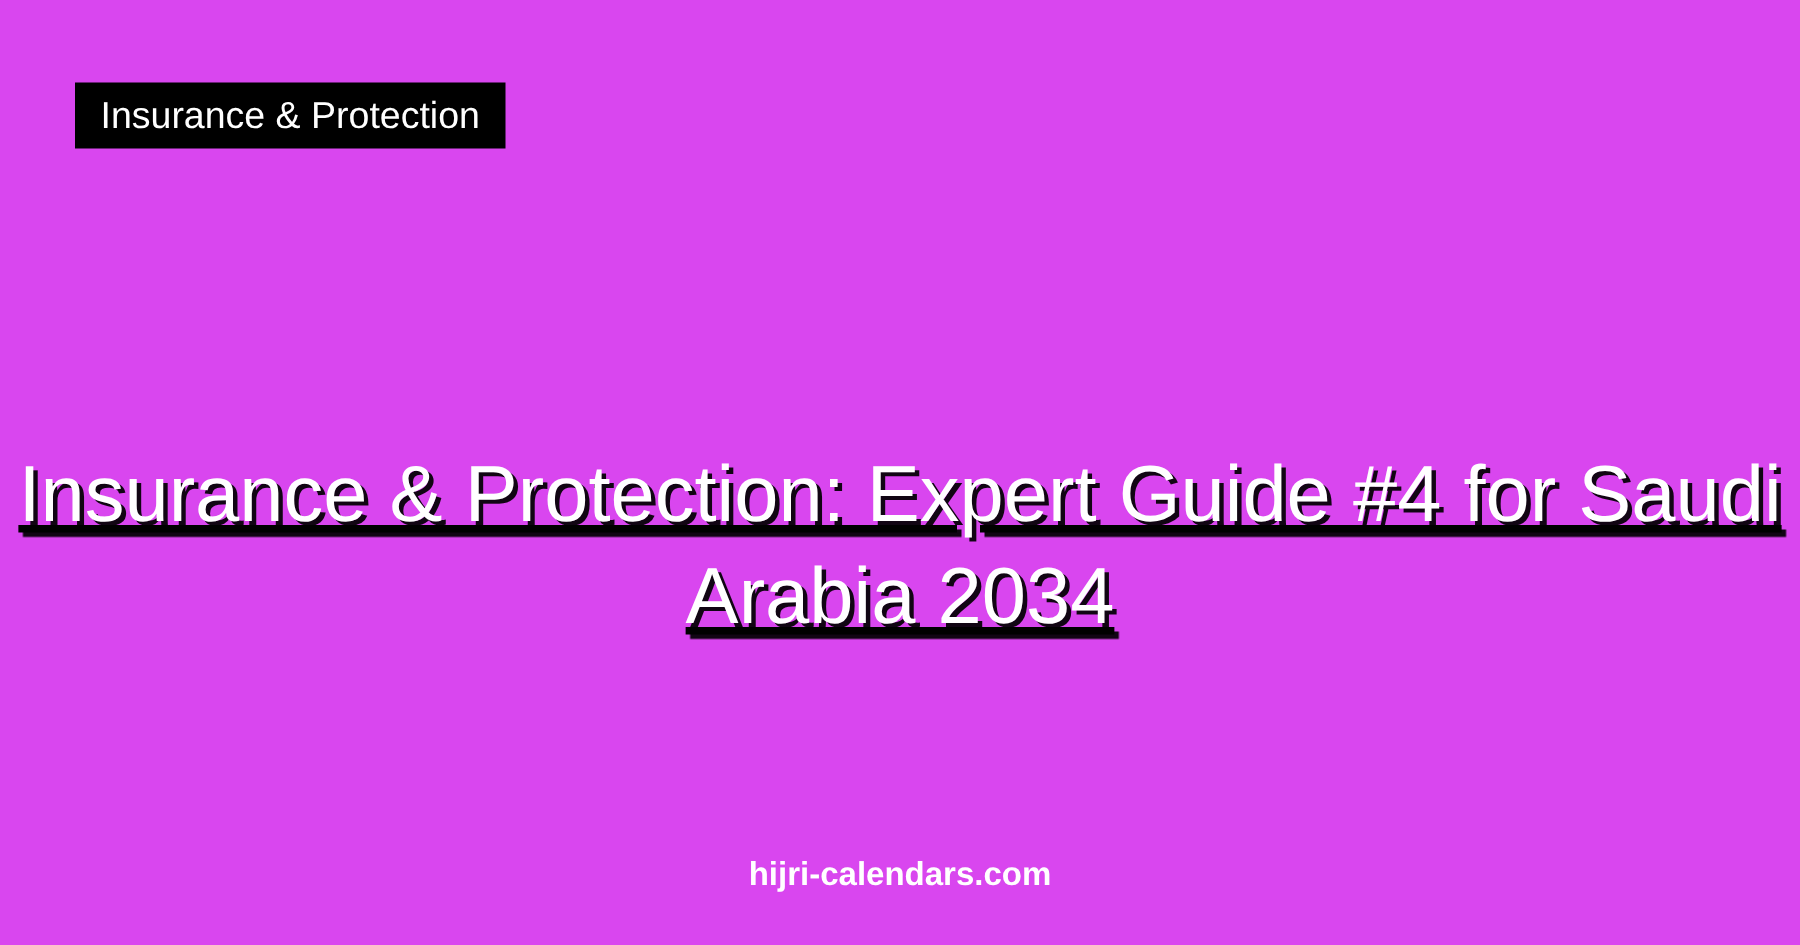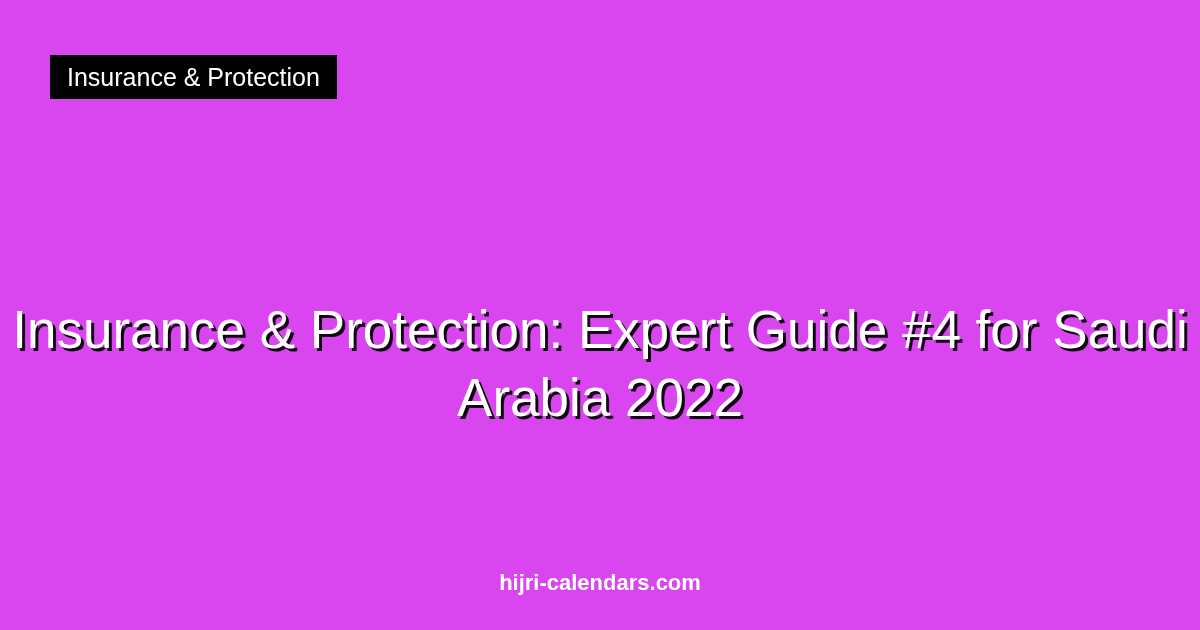--- a/index.html
+++ b/index.html
@@ -42,20 +42,21 @@
     letter-spacing: 0px;
   }
 
   
   #headline-block {
     position: absolute;
     left: 0;
     top: 296px;
     width: 1200px;
     text-align: center;
+    text-decoration: underline;
   }
   #headline-block .headline {
     display: block;
     color: #ffffff;
     font-size: 53px;
     font-weight: 400;
     line-height: 68px;
     letter-spacing: 0px;
     white-space: nowrap;
     text-shadow: 3px 3px 0 rgba(0,0,0,0.92);
@@ -81,20 +82,20 @@
 <body>
 
 <div id="og-card">
 
   <div id="category-badge">
     <span class="badge-text">Insurance &amp; Protection</span>
   </div>
 
   <div id="headline-block">
     <span class="headline">Insurance &amp; Protection: Expert Guide #4 for Saudi</span>
-    <span class="headline">Arabia 2022</span>
+    <span class="headline">Arabia 2034</span>
   </div>
 
   <div id="site-footer">
     <span class="footer-text">hijri-calendars.com</span>
   </div>
 
 </div>
 
 </body></html>

